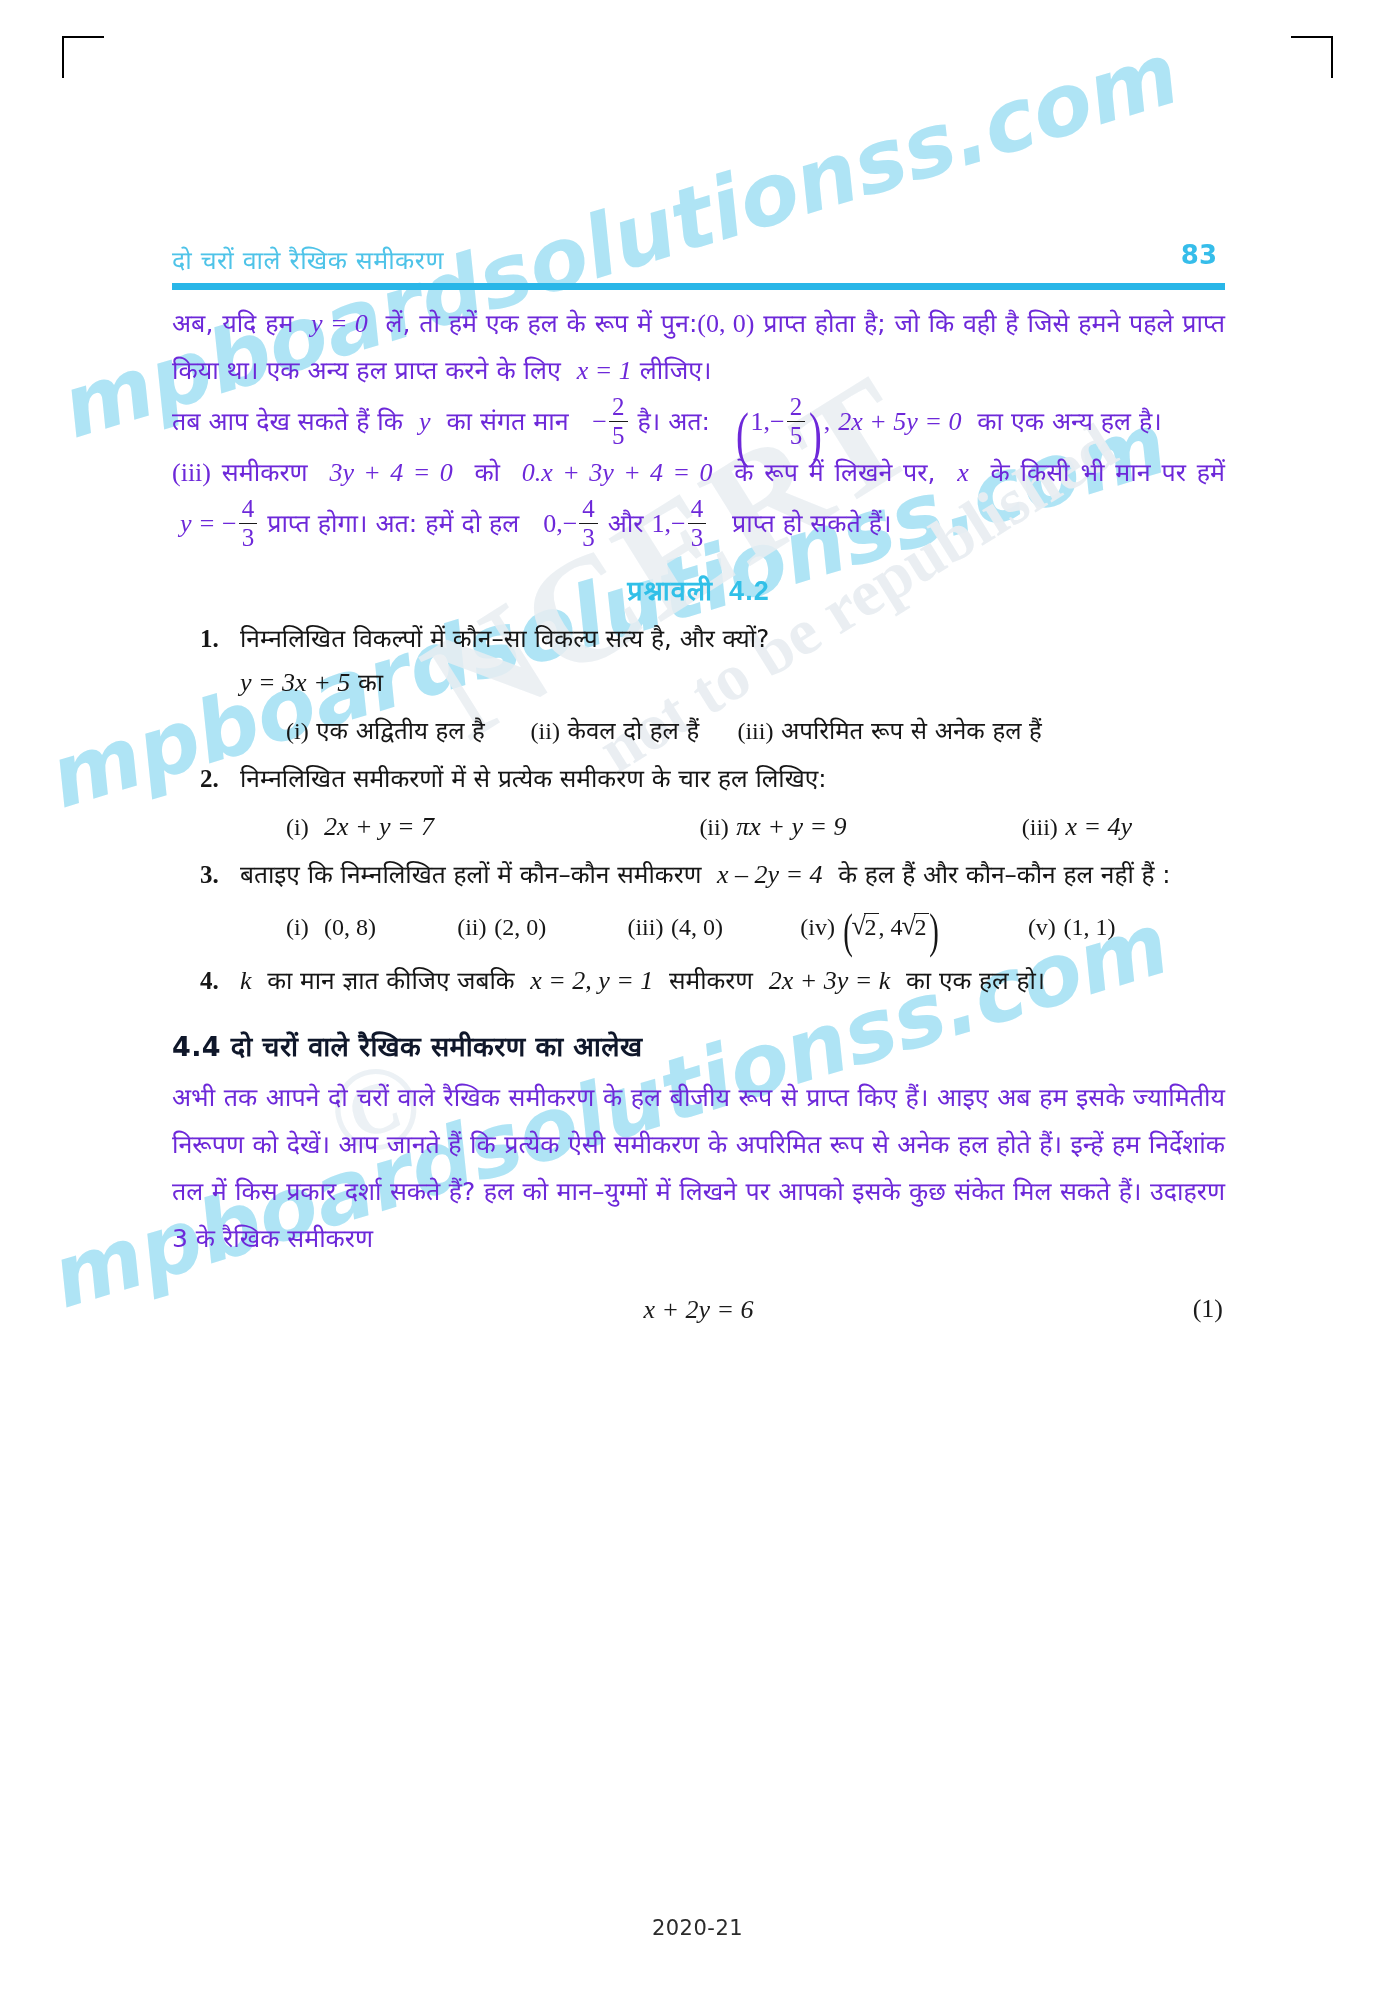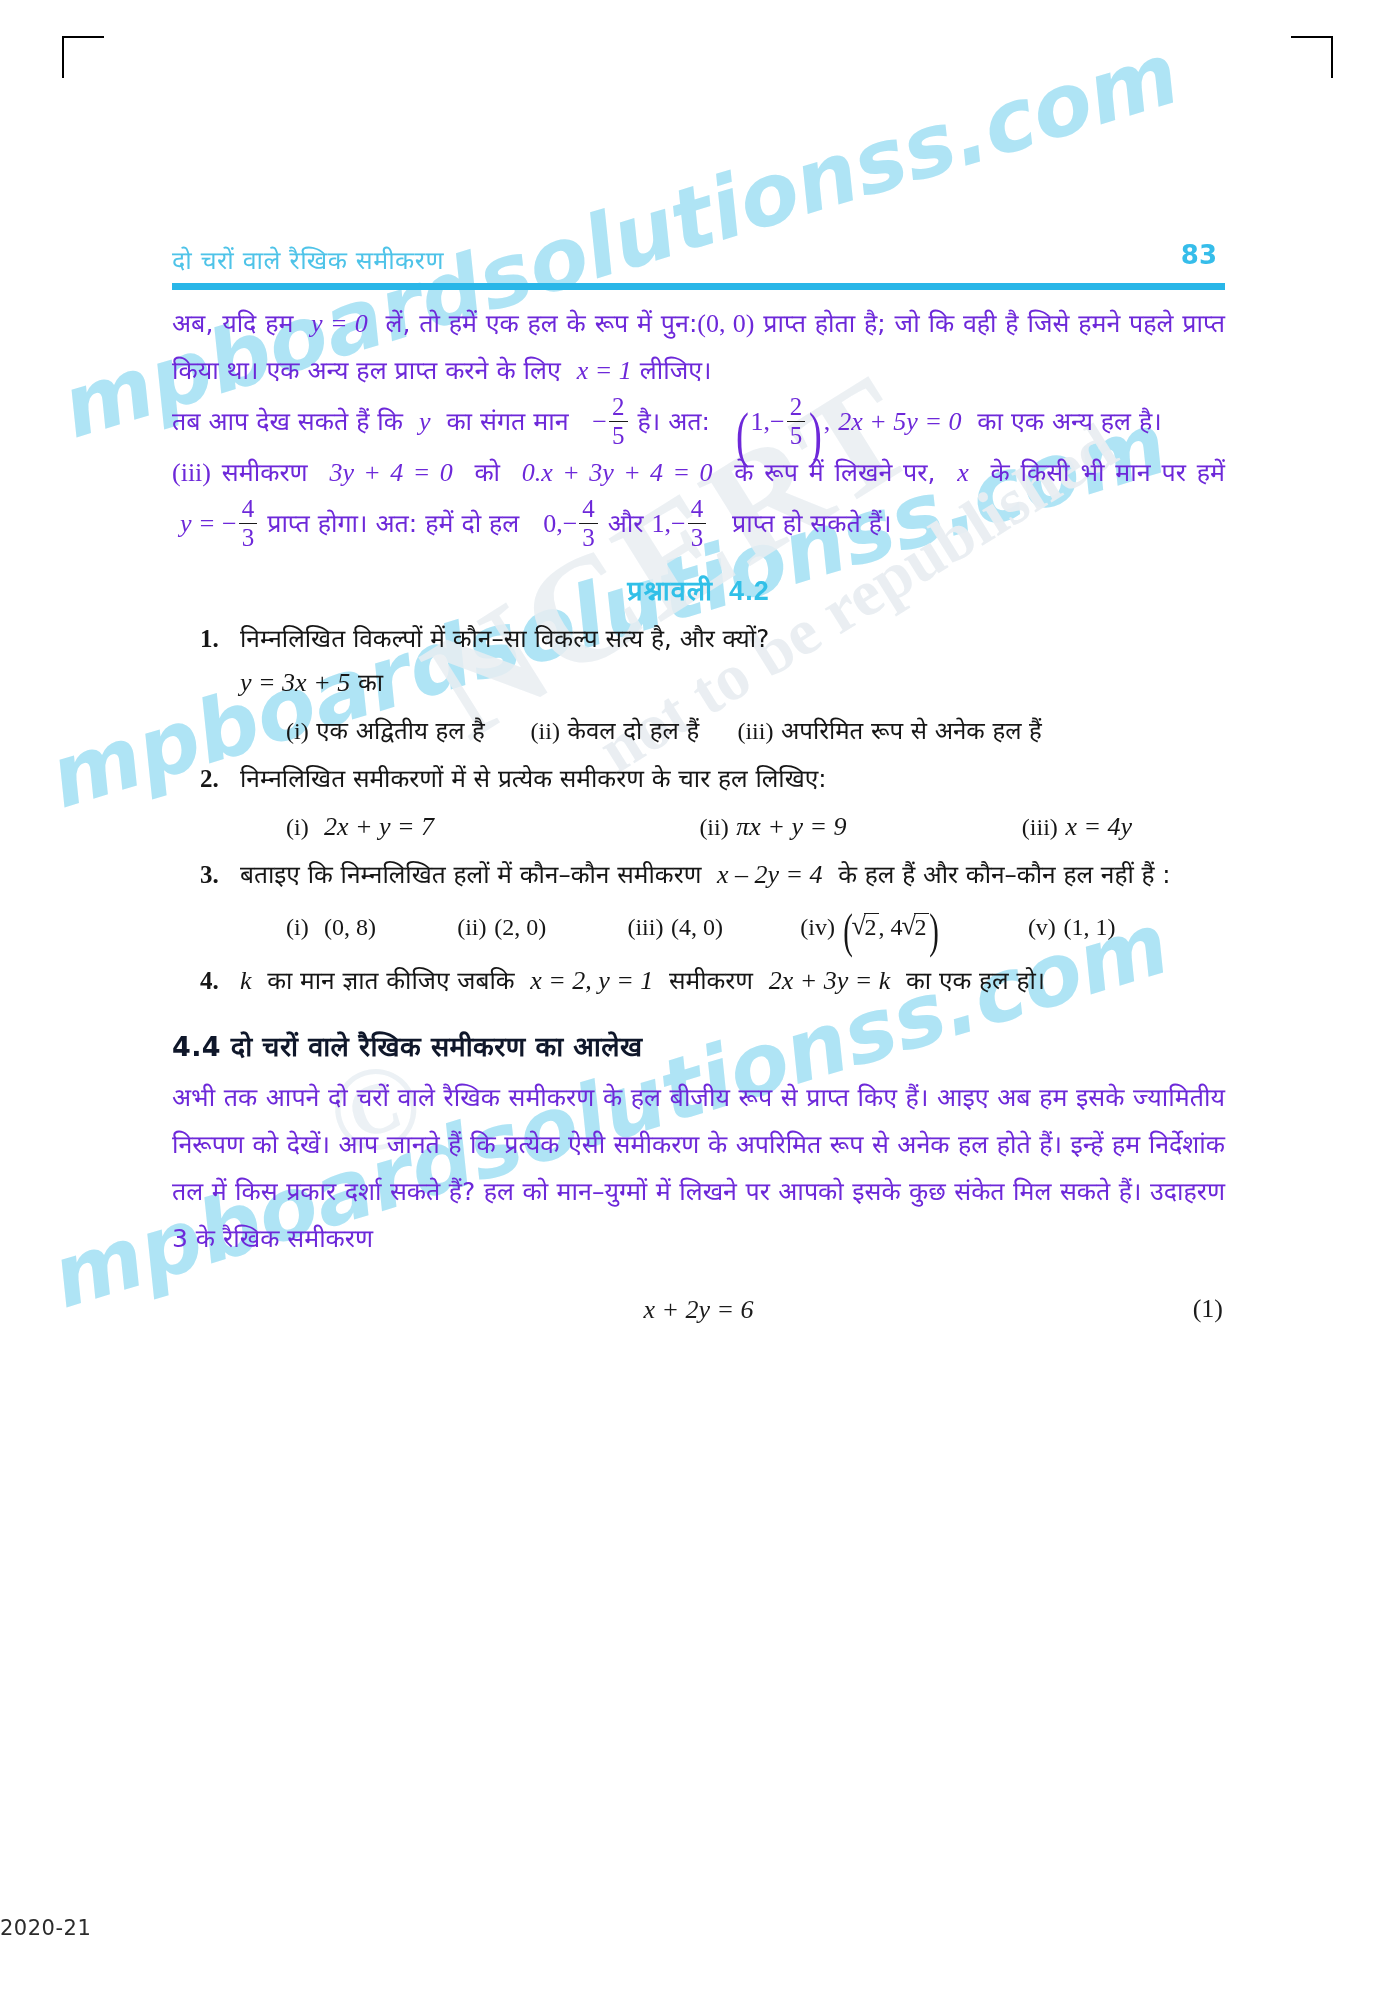--- a/index.html
+++ b/index.html
@@ -114,21 +114,21 @@
 
   .eq-line{
     position:relative;text-align:center;
     font-family:"Liberation Serif","DejaVu Serif",serif;font-size:27px;
     margin:34px 0 20px 0;
   }
   .eq-line .eq-tag{position:absolute;right:2px;top:0;font-size:26px;}
 
   
   .footer{
-    position:absolute;left:0;top:1916px;width:1395px;text-align:left;
+    position:absolute;left:0;top:1916px;width:1395px;text-align:center;
     font-family:"DejaVu Sans","Liberation Sans",sans-serif;
     font-size:21px;color:#2b2b2b;letter-spacing:.5px;
   }
 
   
   .wm{position:absolute;pointer-events:none;user-select:none;font-weight:bold;}
   .wm-blue{
     color:#7fd4ef;opacity:.62;
     font-family:"DejaVu Sans","Liberation Sans",sans-serif;
     font-style:italic;

